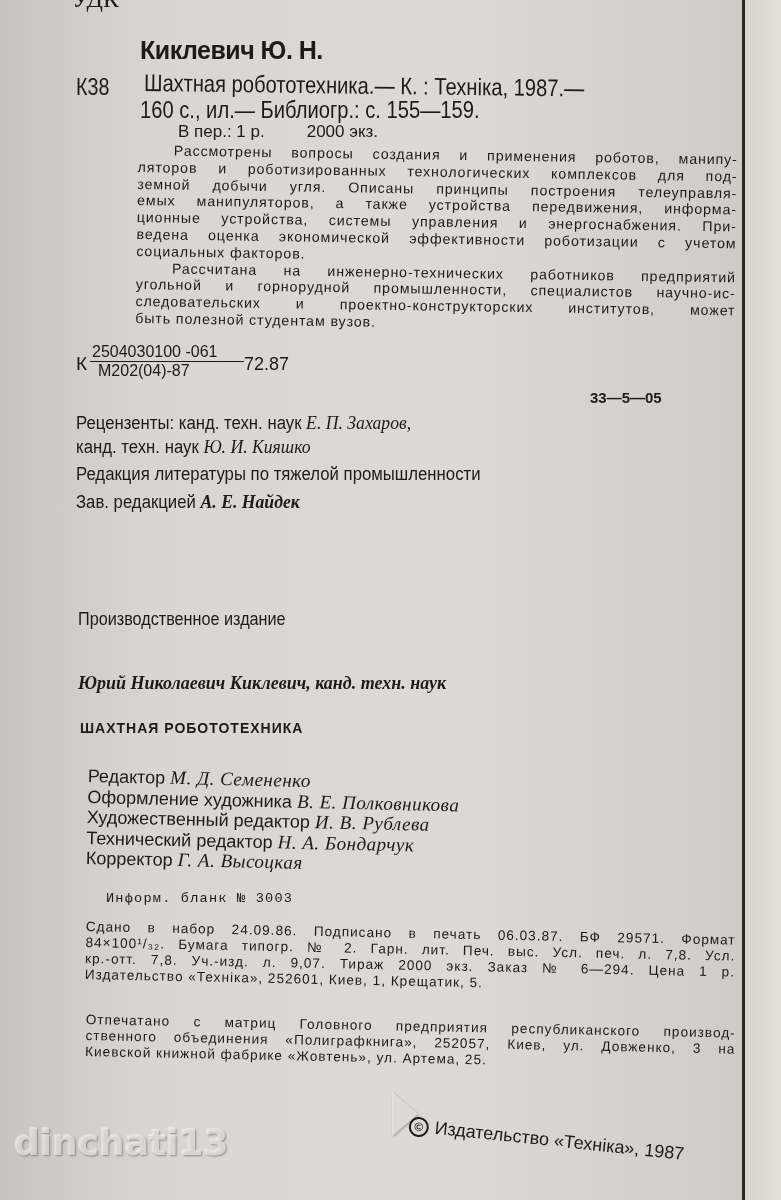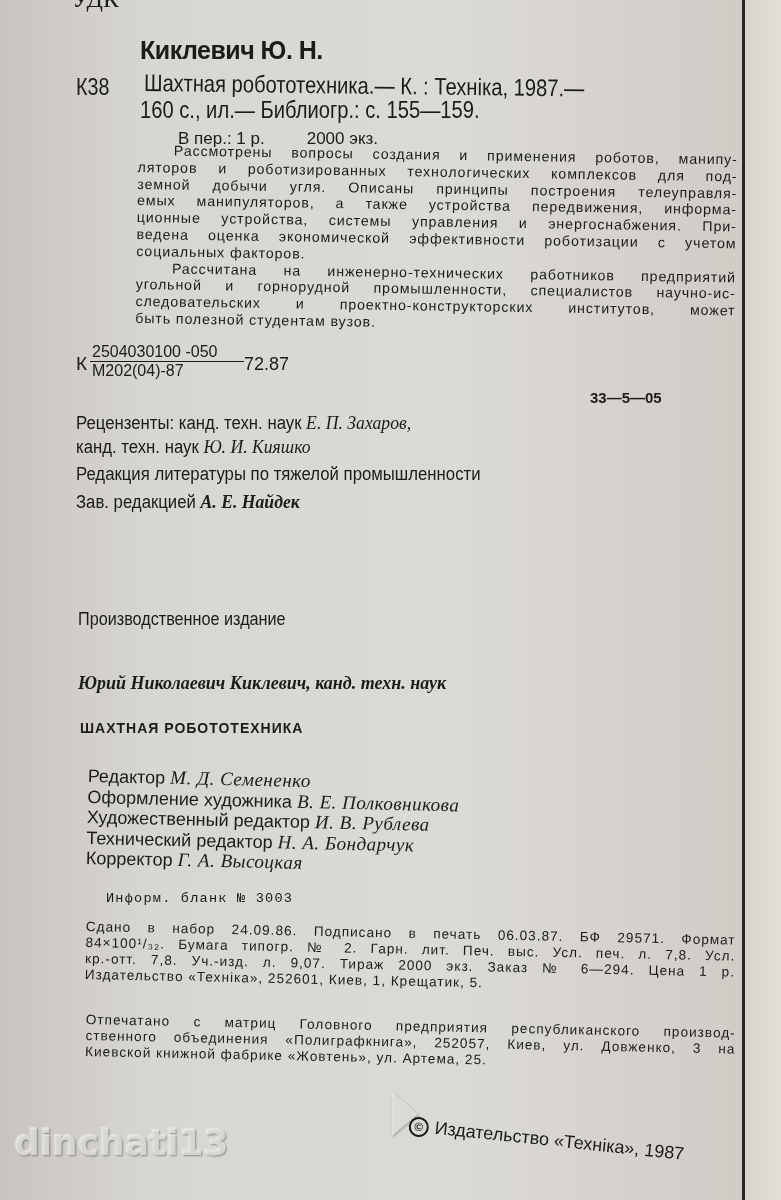--- a/index.html
+++ b/index.html
@@ -21,30 +21,30 @@
   .next-page {
     position: absolute; left: 745px; top: 0; width: 36px; height: 1200px;
     background: linear-gradient(90deg, #d8d4cc, #e4e0d8);
   }
   .abs { position: absolute; white-space: nowrap; }
   .udk { left: 72px; top: -14px; font-size: 24px; }
   .author { left: 140px; top: 36px; font-size: 25px; font-weight: bold; font-family: "Liberation Sans", sans-serif; letter-spacing: -0.5px; }
   .code-k38 { left: 76px; top: 73px; font-size: 24px; font-family: "Liberation Sans", sans-serif; transform: scaleX(0.82); transform-origin: left; }
   .title-line { left: 144px; top: 69px; font-size: 24px; font-family: "Liberation Sans", sans-serif; transform: scaleX(0.84) rotate(0.6deg); transform-origin: left; }
   .pages-line { left: 140px; top: 96px; font-size: 24px; font-family: "Liberation Sans", sans-serif; transform: scaleX(0.84); transform-origin: left; }
-  .price-line { left: 178px; top: 122px; font-size: 17px; font-family: "Liberation Sans", sans-serif; margin-top: 7px; }
+  .price-line { left: 178px; top: 122px; font-size: 17px; font-family: "Liberation Sans", sans-serif; }
   .price-line span { margin-right: 42px; }
   .abstract { left: 138px; top: 142px; width: 600px; font-size: 14.2px; line-height: 16.8px; letter-spacing: 0.9px; white-space: normal; transform: rotate(0.9deg); transform-origin: left top; font-family: "Liberation Sans", sans-serif; }
   .abstract p { margin: 0; text-align: justify; text-align-last: justify; }
   .abstract p.last { text-align-last: left; }
   .abstract p.indent { text-indent: 36px; }
   .bbk { left: 76px; top: 353px; font-size: 19px; font-family: "Liberation Sans", sans-serif; }
   .frac { position: absolute; left: 90px; top: 343px; font-family: "Liberation Sans", sans-serif; font-size: 16px; }
   .frac .num { display: block; padding: 0 2px; border-bottom: 1.5px solid #1c1b1a; width: 150px; }
-  .frac .den { display: block; padding: 0 2px; }
+  .frac .den { display: block; padding: 0 2px; margin-left: 6px; }
   .frac-suffix { left: 244px; top: 354px; font-size: 18px; font-family: "Liberation Sans", sans-serif; }
   .code-right { left: 590px; top: 358px; font-size: 15px; font-family: "Liberation Sans", sans-serif; font-weight: bold; margin-top: 31px; }
   .block2 { left: 76px; font-size: 18px; font-family: "Liberation Sans", sans-serif; transform: scaleX(0.93); transform-origin: left; }
   .it { font-style: italic; font-family: "Liberation Serif", serif; font-size: 19px; }
   .prod { left: 78px; top: 609px; font-size: 18px; font-family: "Liberation Sans", sans-serif; transform: scaleX(0.9); transform-origin: left; }
   .fullname { left: 78px; top: 673px; font-size: 18px; font-style: italic; font-family: "Liberation Serif", serif; font-weight: bold; }
   .caps-title { left: 80px; top: 720px; font-size: 14px; font-weight: bold; letter-spacing: 1px; font-family: "Liberation Sans", sans-serif; }
   .staff { left: 88px; top: 766px; font-size: 18px; line-height: 20.5px; font-family: "Liberation Sans", sans-serif; transform: rotate(1.3deg); transform-origin: left top; }
   .staff div { white-space: nowrap; }
   .staff .it { font-size: 19px; letter-spacing: 0.5px; }
@@ -84,21 +84,21 @@
     <p>ведена оценка экономической эффективности роботизации с учетом</p>
     <p class="last">социальных факторов.</p>
     <p class="indent">Рассчитана на инженерно-технических работников предприятий</p>
     <p>угольной и горнорудной промышленности, специалистов научно-ис-</p>
     <p>следовательских и проектно-конструкторских институтов, может</p>
     <p class="last">быть полезной студентам вузов.</p>
   </div>
 
   <div class="abs bbk">К</div>
   <div class="frac">
-    <span class="num">2504030100 -050</span>
+    <span class="num">2504030100 -061</span>
     <span class="den">М202(04)-87</span>
   </div>
   <div class="abs frac-suffix">72.87</div>
   <div class="abs code-right">33—5—05</div>
 
   <div class="abs block2" style="top:412px;">
     <span>Рецензенты: канд. техн. наук</span>
     <span class="it">Е. П. Захаров,</span>
   </div>
   <div class="abs block2" style="top:436px;">

